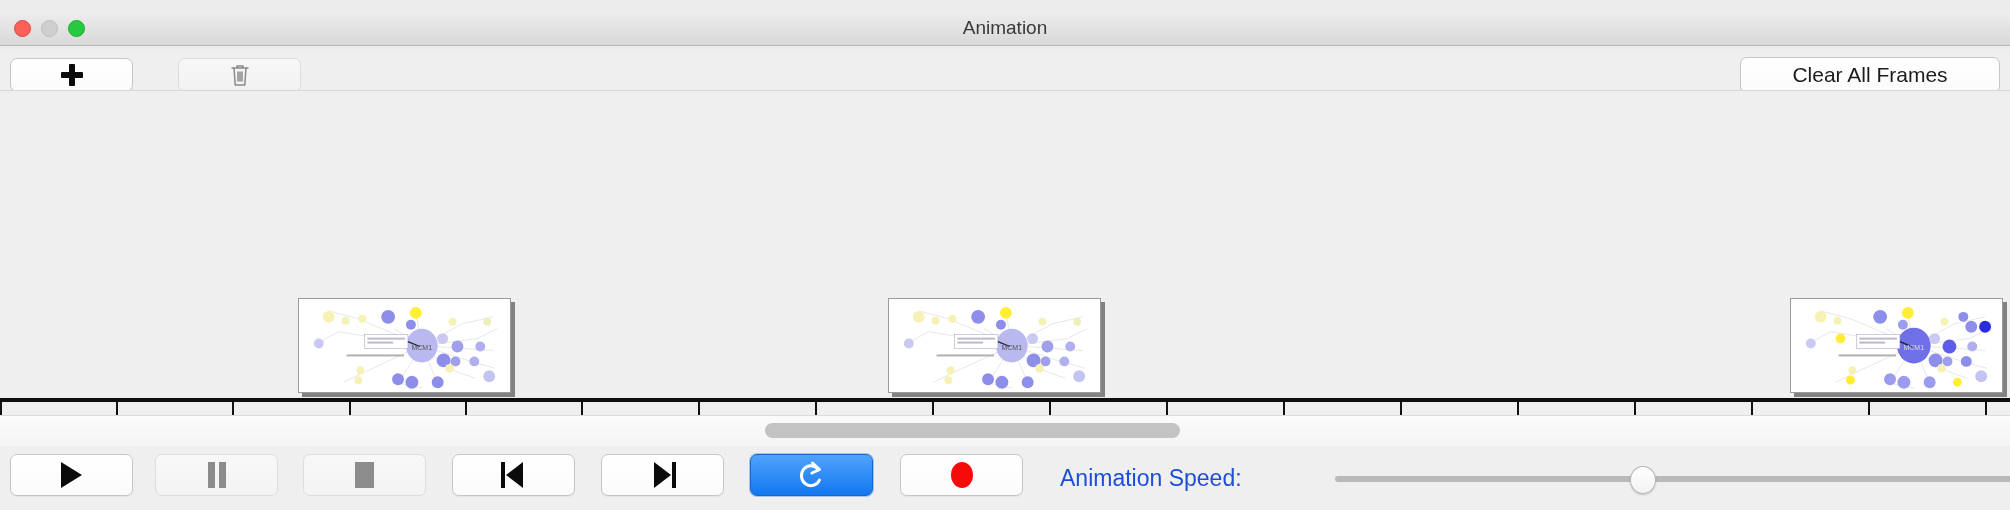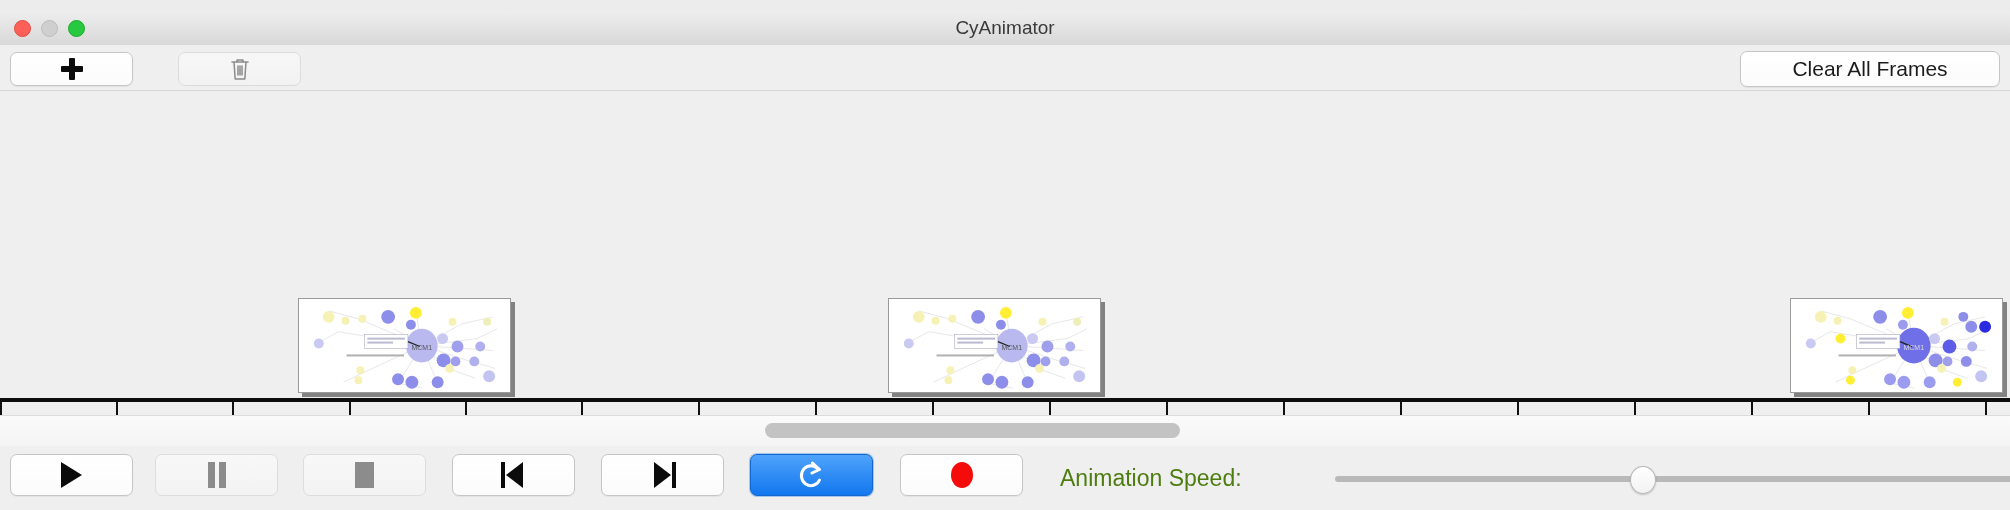--- a/index.html
+++ b/index.html
@@ -93,21 +93,21 @@
     line-height: 34px;
     text-align: center;
     font-size: 19px;
     color: #3a3a3a;
     font-family: "Liberation Sans", sans-serif;
   }
 
   
   .toolbar {
     position: absolute;
-    left: 0; top: 45px;
+    left: 0; top: 51px;
     width: 2010px; height: 45px;
     background: #efefef;
     border-bottom: 1px solid #c8c8c8;
   }
   .btn {
     position: absolute;
     box-sizing: border-box;
     border: 1px solid #c6c6c6;
     border-radius: 7px;
     background: linear-gradient(#ffffff, #fbfbfb);
@@ -279,21 +279,21 @@
     width: 22px; height: 26px;
     border-radius: 50%;
     background: #f60b0b;
   }
 
   .speed-label {
     position: absolute;
     left: 1060px; top: 0;
     line-height: 64px;
     font-size: 23px;
-    color: #4d7c0f;
+    color: #1d4ed8;
     white-space: nowrap;
     font-family: "Liberation Sans", sans-serif;
   }
   .slider-track {
     position: absolute;
     left: 1335px; top: 30px;
     width: 990px; height: 6px;
     border-radius: 3px;
     background: #b9b9b9;
   }
@@ -312,21 +312,21 @@
 
 <div class="app">
 
 
   <div class="titlebar">
     <div class="traffic">
       <div class="light red"></div>
       <div class="light yellow"></div>
       <div class="light green"></div>
     </div>
-    <div class="win-title">CyAnimator</div>
+    <div class="win-title">Animation</div>
   </div>
 
   <div class="toolbar">
     <div class="btn btn-add">
       <span class="plus-glyph"></span>
     </div>
     <div class="btn btn-trash dim">
       <svg class="trash-glyph" viewBox="0 0 20 24">
         <path d="M2 5 H18 M7 5 V3 H13 V5 M4 5 L5.2 22 H14.8 L16 5 Z M8 9 V18 M10 9 V18 M12 9 V18" fill="none" stroke="#8a8a8a" stroke-width="1.5" stroke-linecap="round" stroke-linejoin="round"></path>
       </svg>

